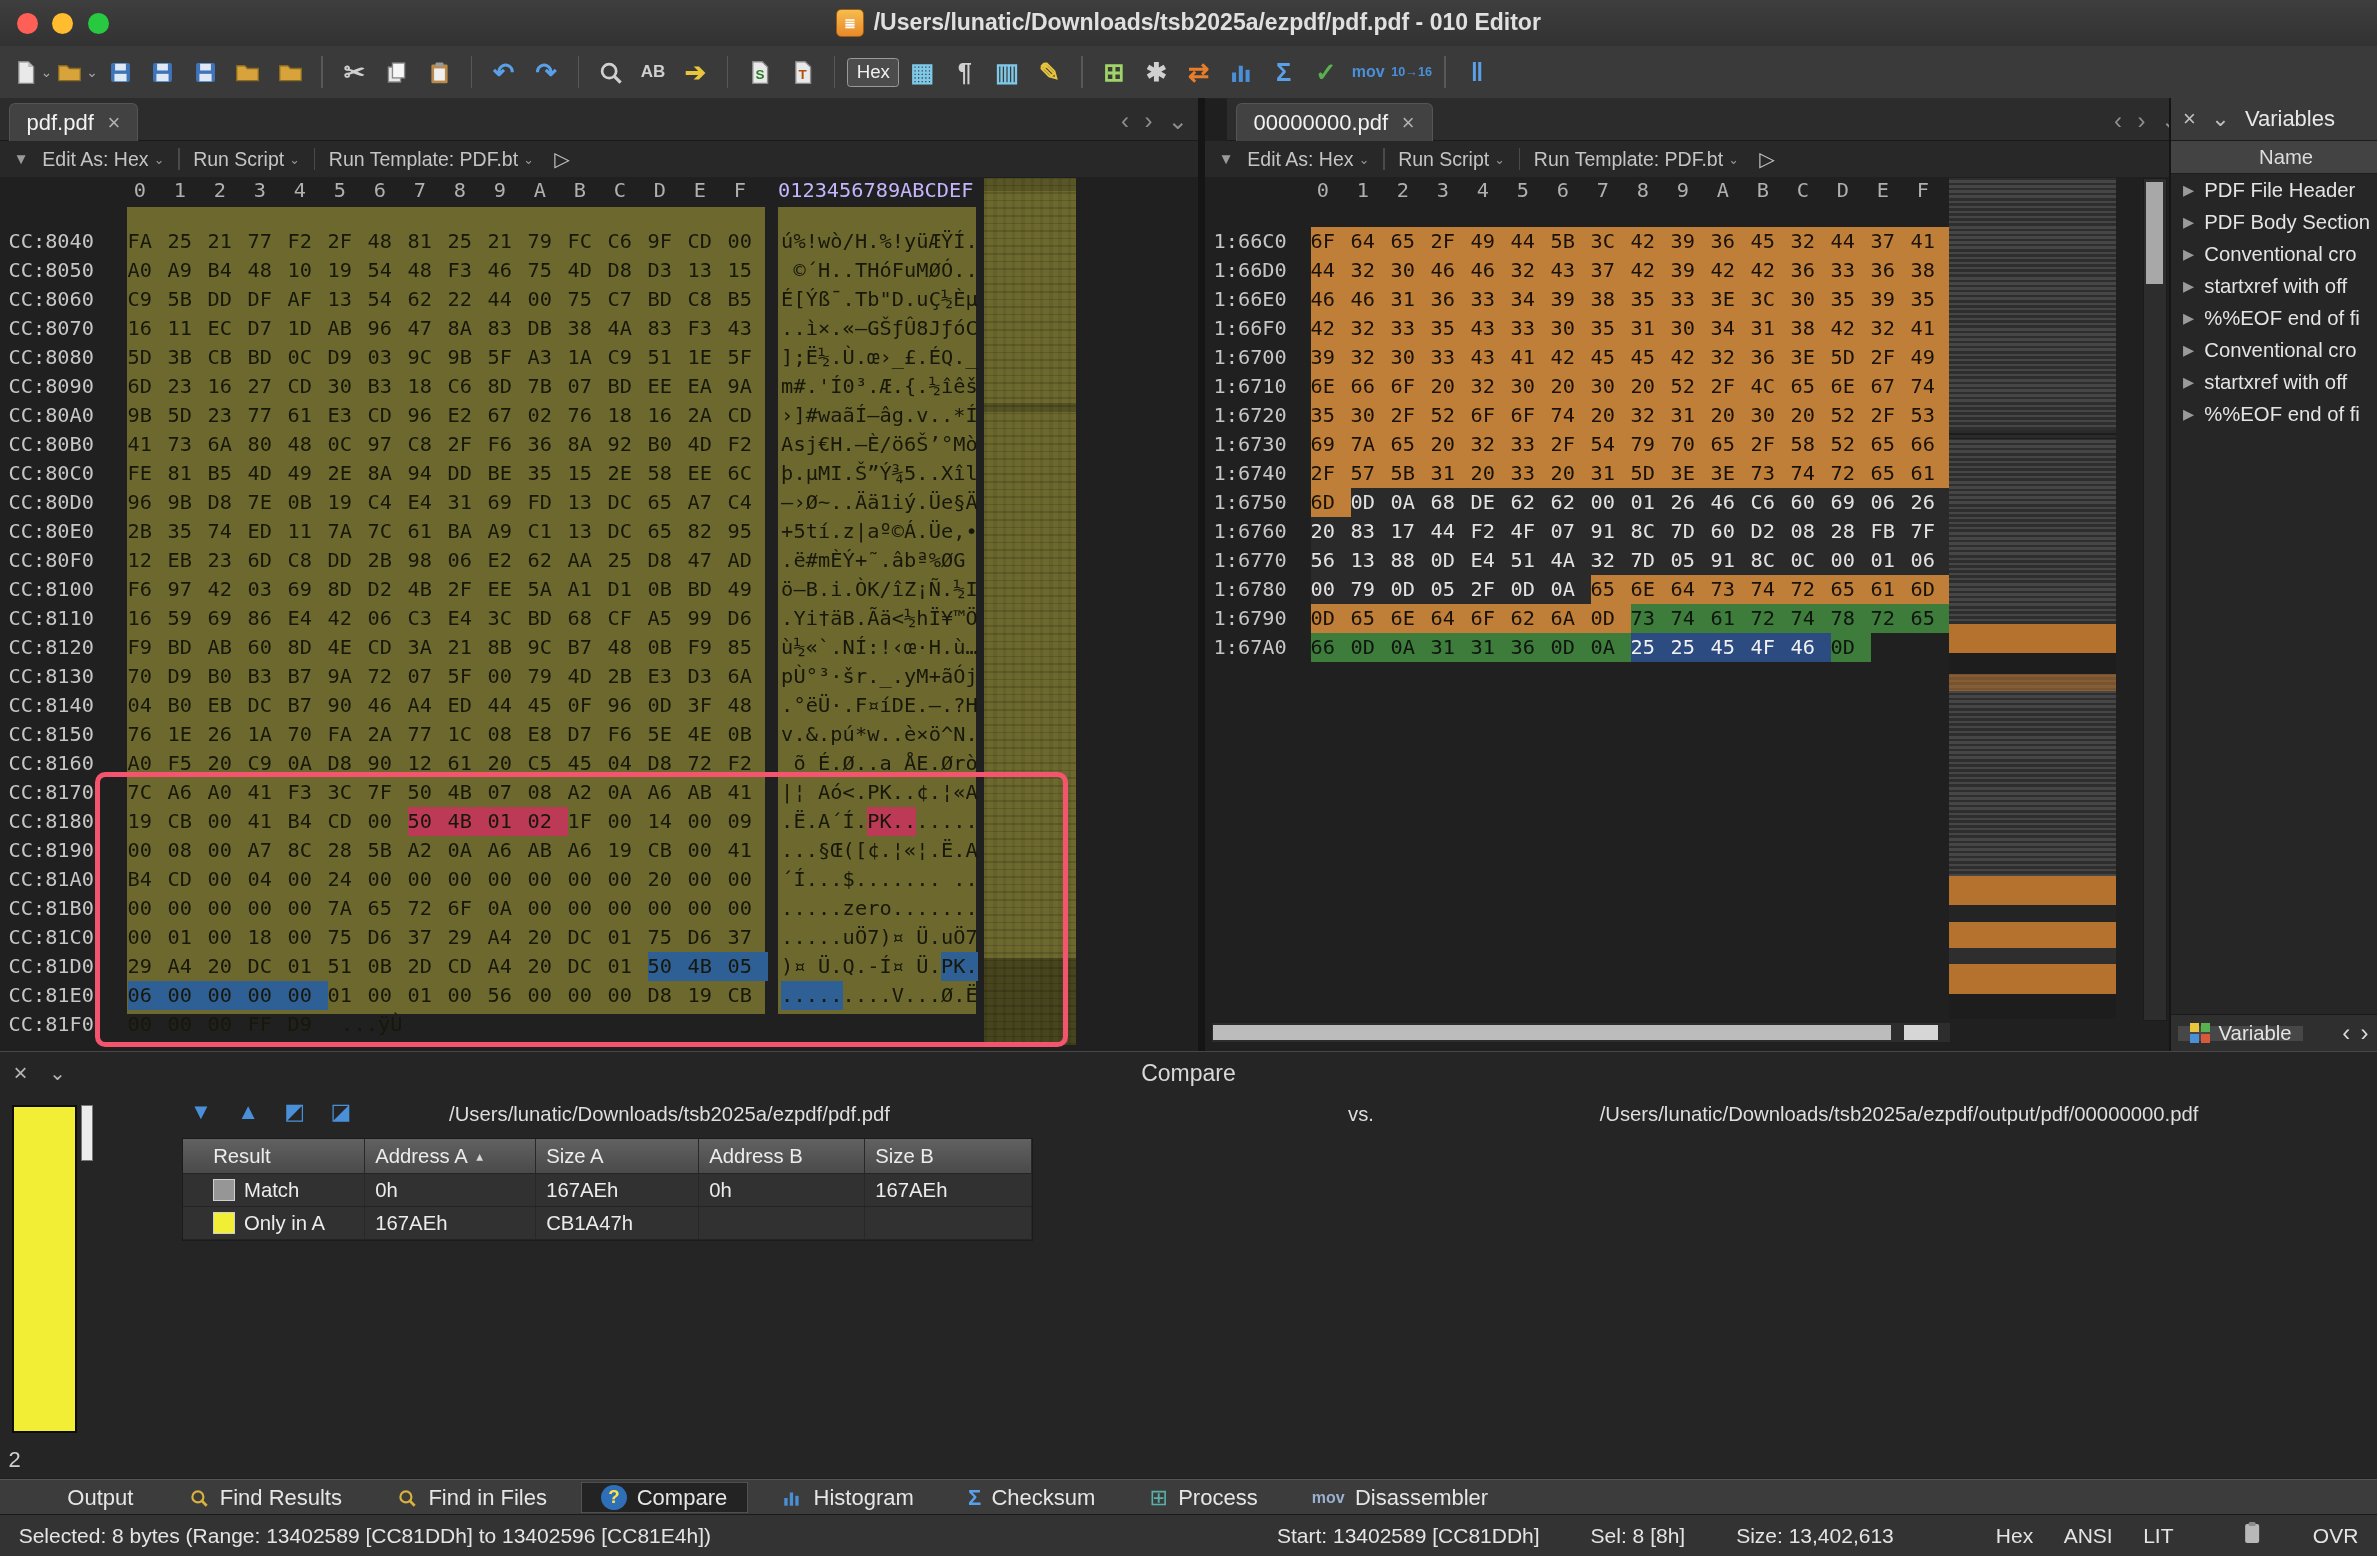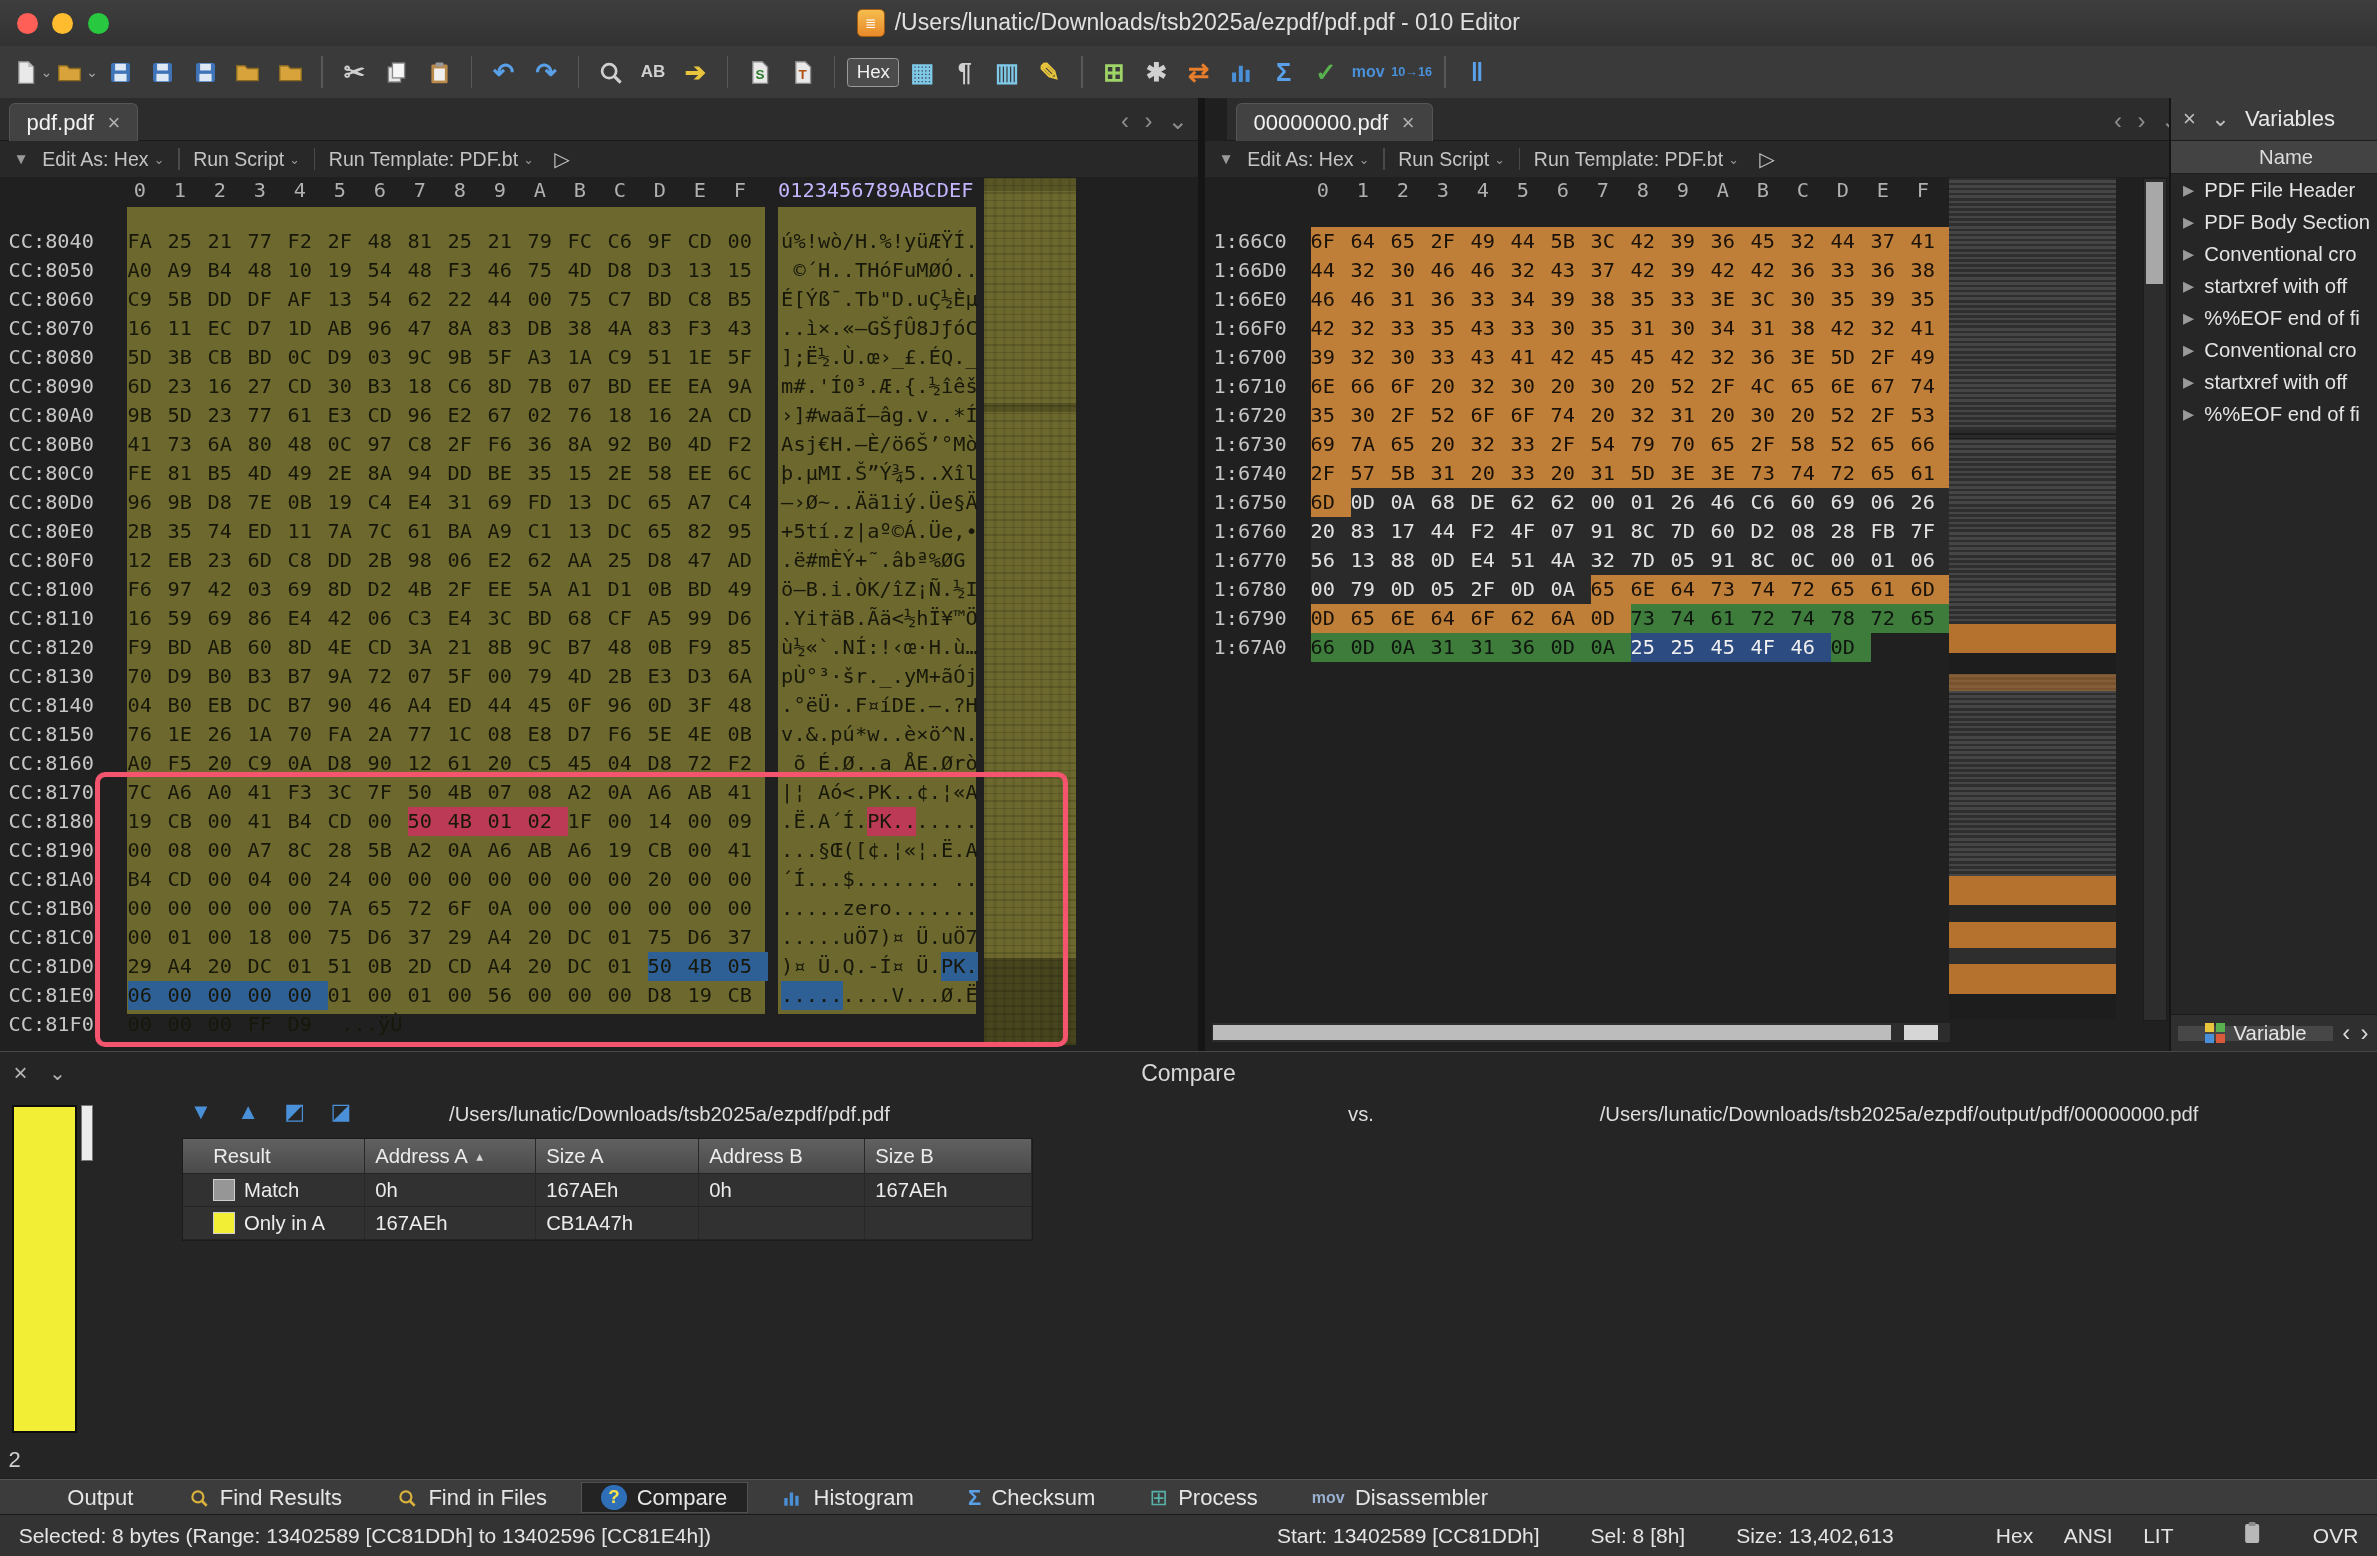--- a/index.html
+++ b/index.html
@@ -3,21 +3,21 @@
 <meta charset="utf-8">
 <style>
   html,body{margin:0;padding:0;background:#000;}
   .win{position:relative;width:2377px;height:1557px;background:#1f1f1f;font-family:"Liberation Sans",sans-serif;overflow:hidden;}
 
   
   .titlebar{position:absolute;left:0;top:0;width:100%;height:46px;background:linear-gradient(#3e3e3e,#323232);border-bottom:0.8px solid #161616;display:flex;align-items:center;justify-content:center;}
   .lights{position:absolute;left:17px;top:12.7px;display:flex;gap:14.4px;}
   .light{width:21px;height:21px;border-radius:50%;}
   .l-close{background:#ff5f57;}.l-min{background:#febc2e;}.l-zoom{background:#28c840;}
-  .ttl{display:flex;align-items:center;gap:10.2px;color:#e0e0e0;font-size:23px;font-weight:normal;}
+  .ttl{display:flex;align-items:center;gap:10.2px;color:#e0e0e0;font-size:23px;font-weight:bold;}
   .appicon{width:25.4px;height:25.4px;border-radius:5.1px;background:linear-gradient(#f6bd4e,#e8892a);border:0.8px solid #a05c10;display:inline-flex;align-items:center;justify-content:center;color:#fff;font-size:13.6px;}
   .appicon::before{content:"≣";}
 
   
   .toolbar{position:absolute;left:0;top:46px;width:100%;height:53px;background:#3a3a3a;border-bottom:0.8px solid #242424;display:flex;align-items:center;padding-left:12px;gap:3.4px;box-sizing:border-box;}
   .tbi{min-width:39px;height:41px;display:flex;align-items:center;justify-content:center;color:#d0d0d0;}
   .tbsep{width:1.7px;height:32px;background:#585858;margin:0 8.5px;}
   .tbcaret{font-size:13.6px;color:#a8a8a8;margin-left:1.7px;}
   .hexbtn{border:1.7px solid #9a9a9a;background:#4c4c4c;color:#f0f0f0;font-size:18.7px;padding:2.5px 8.5px;border-radius:3.4px;}
 
@@ -94,21 +94,21 @@
   
   #varpanel{position:absolute;left:2171px;top:98px;width:206px;height:953px;background:#262626;overflow:hidden;}
   .varhead{height:42px;background:#3a3a3a;border-bottom:0.8px solid #1c1c1c;display:flex;align-items:center;gap:15.3px;padding-left:12px;font-size:22px;color:#c0c0c0;}
   .vtitle{color:#e8e8e8;}
   .varcols{height:32px;background:#434343;display:flex;align-items:center;font-size:20.3px;color:#dcdcdc;border-bottom:0.8px solid #1e1e1e;}
   .varcols span{margin-left:88px;}
   .vrow{display:flex;align-items:center;gap:10.2px;height:32px;padding-left:12px;}
   .vexp{color:#9a9a9a;font-size:14.4px;}
   .vlabel{color:#e4e4e4;font-size:20.3px;white-space:nowrap;}
   .varbottom{position:absolute;left:0;bottom:0;width:100%;height:37px;background:#2f2f2f;border-top:0.8px solid #191919;display:flex;align-items:center;gap:8.5px;padding-left:6.8px;box-sizing:border-box;}
-  .varbtab{display:flex;align-items:center;gap:8.5px;background:#474747;height:15px;padding:0 27px;color:#e4e4e4;font-size:20.3px;}
+  .varbtab{display:flex;align-items:center;gap:8.5px;background:#474747;height:15px;padding:0 12px;color:#e4e4e4;font-size:20.3px;}
   .sqwrap{display:grid;grid-template-columns:9.3px 9.3px;grid-gap:1.7px;}
   .sq{width:9.3px;height:9.3px;}
   .varnav{margin-left:auto;padding-right:8.5px;color:#d8d8d8;font-size:24px;display:flex;gap:10.2px;}
 
   
   #cmp{position:absolute;left:0;top:1051px;width:2377px;height:427px;background:#252525;border-top:1.7px solid #474747;box-sizing:border-box;}
   .cmp-head{position:relative;height:42px;display:flex;align-items:center;justify-content:center;color:#d8d8d8;font-size:23px;}
   .cmp-close{position:absolute;left:13.6px;color:#b4b4b4;font-size:24px;}
   .cmp-caret{position:absolute;left:49px;color:#b4b4b4;font-size:20.3px;}
   .bar-a{position:absolute;left:12px;top:53px;width:61px;height:324px;border:2.5px solid #0d0d0d;}

